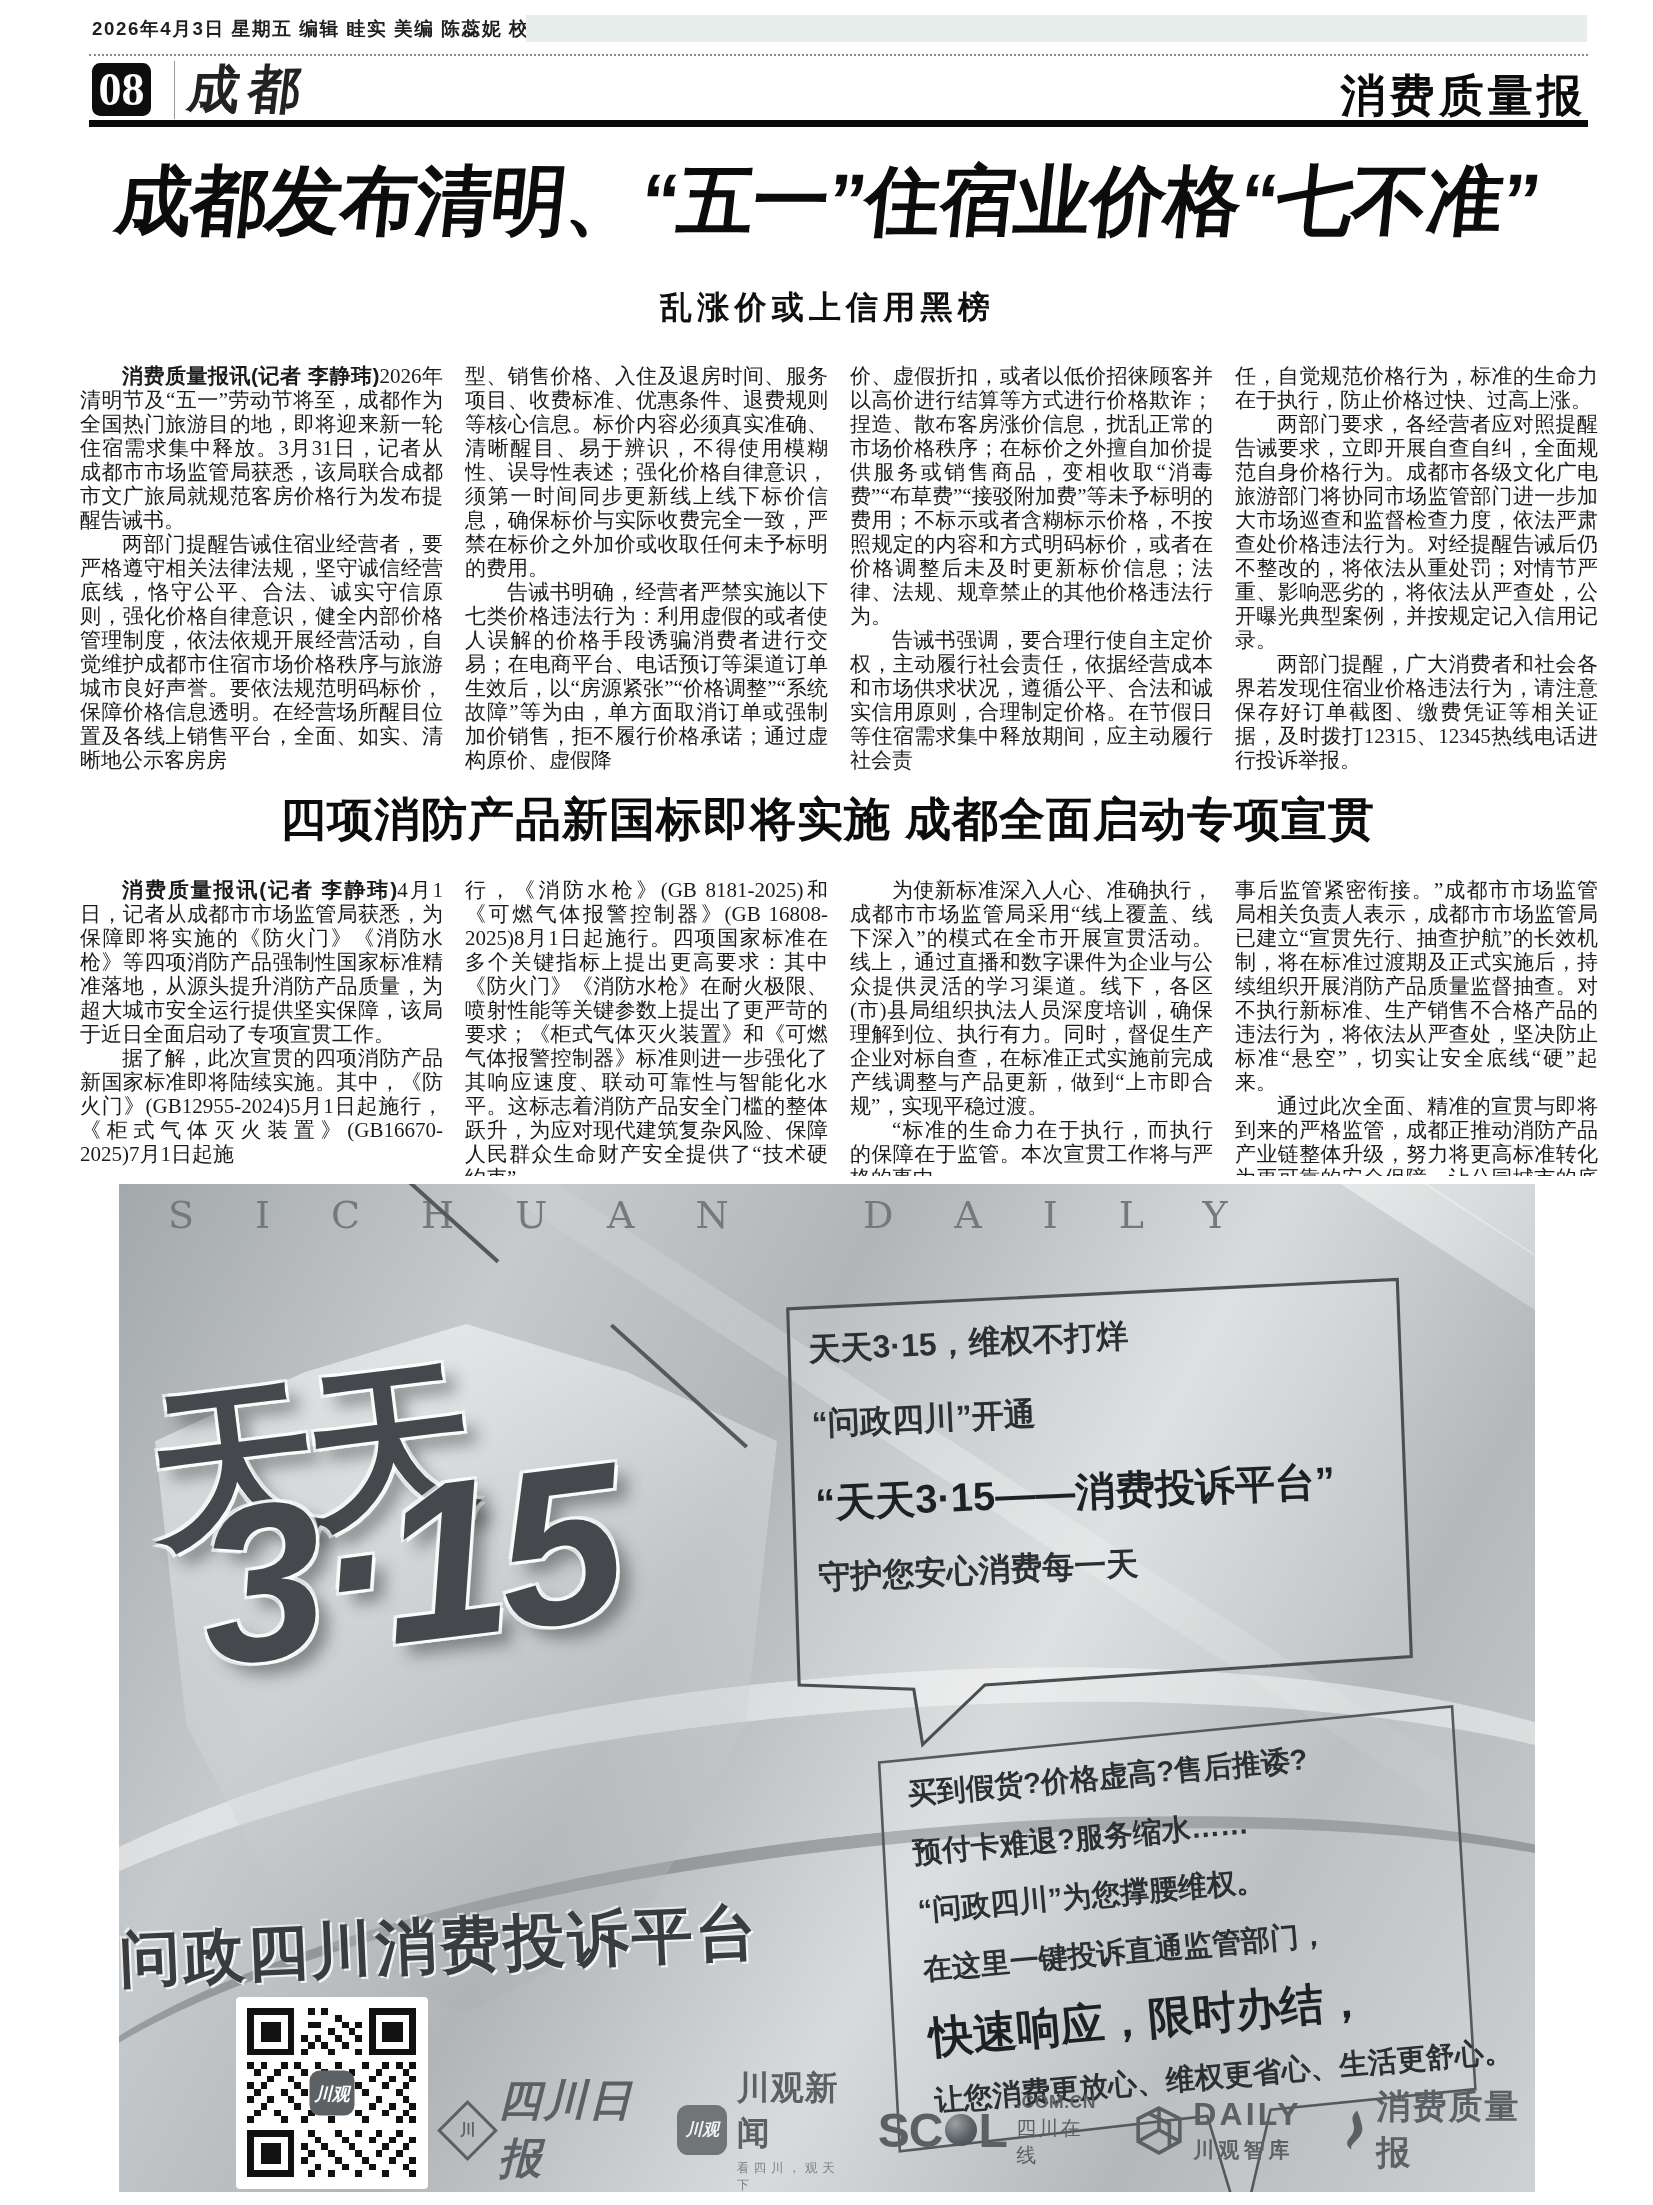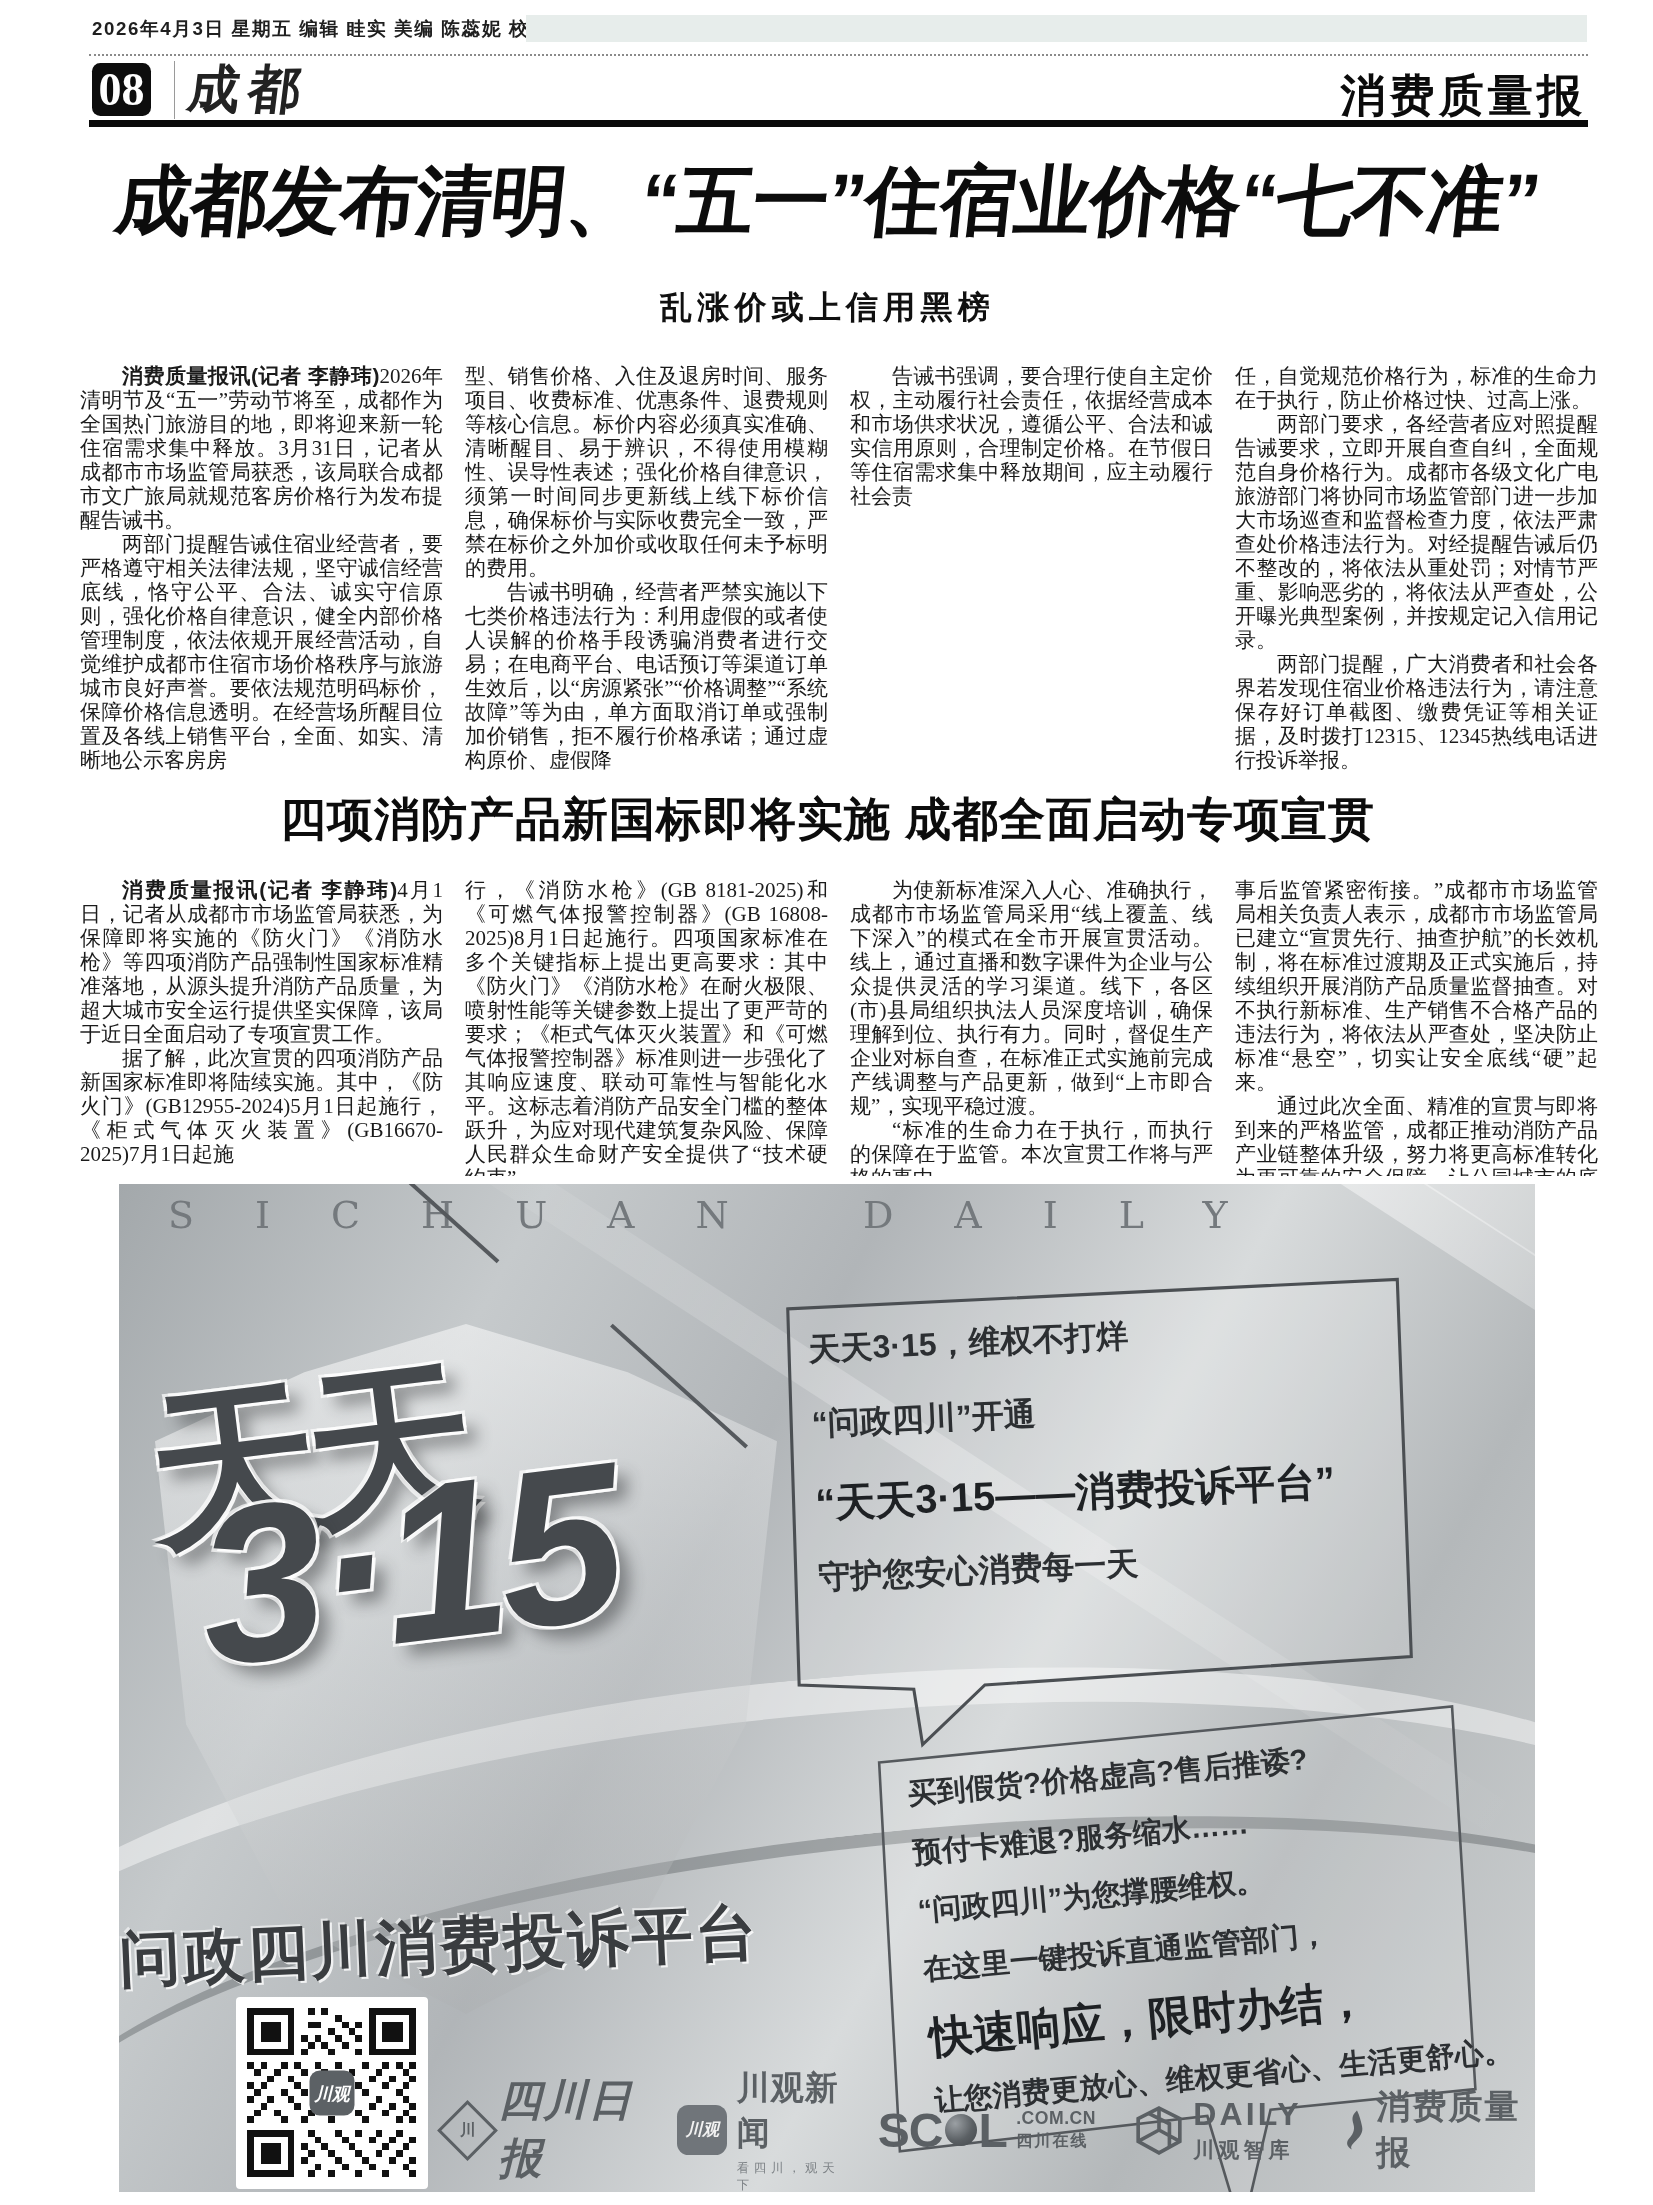--- a/index.html
+++ b/index.html
@@ -108,21 +108,21 @@
             display:flex;align-items:center;justify-content:center;color:#f2f2f2;
             font-size:16.6px;font-weight:bold;font-style:italic;}
   .cgn-main{font-size:33px;font-weight:900;font-family:"Liberation Serif",serif;letter-spacing:1px;}
   .cgn-tag{font-size:12.4px;letter-spacing:4.7px;color:#7d8286;margin-top:4.1px;}
   .scol-row{display:flex;align-items:center;}
   .scol-word{font-size:48px;font-weight:900;letter-spacing:-1px;}
   .scol-ball{width:32px;height:32px;border-radius:50%;flex:none;margin:0 2.1px;
              background:radial-gradient(circle at 32% 30%,#9ba0a4 0%,#5b6064 55%,#43474b 100%);}
   .scol-right{display:flex;flex-direction:column;margin-left:0;}
   .scol-domain{font-size:17.6px;font-weight:800;letter-spacing:0.5px;}
-  .scol-cn{font-size:16px;font-weight:700;letter-spacing:2.1px;margin-top:2.1px;}
+  .scol-cn{font-size:20px;font-weight:400;letter-spacing:2.1px;margin-top:2.1px;}
   .cgtt-col{display:flex;flex-direction:column;}
   .cgtt-word{font-size:32px;font-weight:900;letter-spacing:3.1px;font-family:"Liberation Sans",sans-serif;}
   .cgtt-cn{font-size:21px;font-weight:800;letter-spacing:4.1px;margin-top:3.1px;}
   .cqn-text{font-size:34px;font-weight:900;letter-spacing:2.1px;}
 </style>
 </head>
 <body>
 
 <div class="page">
 
@@ -140,20 +140,21 @@
 
   <div class="col a1col c1">
     <p><b class="lead">消费质量报讯(记者 李静玮)</b><span>2026年清明节及“五一”劳动节将至，成都作为全国热门旅游目的地，即将迎来新一轮住宿需求集中释放。3月31日，记者从成都市市场监管局获悉，该局联合成都市文广旅局就规范客房价格行为发布提醒告诫书。</span></p>
     <p>两部门提醒告诫住宿业经营者，要严格遵守相关法律法规，坚守诚信经营底线，恪守公平、合法、诚实守信原则，强化价格自律意识，健全内部价格管理制度，依法依规开展经营活动，自觉维护成都市住宿市场价格秩序与旅游城市良好声誉。要依法规范明码标价，保障价格信息透明。在经营场所醒目位置及各线上销售平台，全面、如实、清晰地公示客房房</p>
   </div>
   <div class="col a1col c2">
     <p class="noind">型、销售价格、入住及退房时间、服务项目、收费标准、优惠条件、退费规则等核心信息。标价内容必须真实准确、清晰醒目、易于辨识，不得使用模糊性、误导性表述；强化价格自律意识，须第一时间同步更新线上线下标价信息，确保标价与实际收费完全一致，严禁在标价之外加价或收取任何未予标明的费用。</p>
     <p>告诫书明确，经营者严禁实施以下七类价格违法行为：利用虚假的或者使人误解的价格手段诱骗消费者进行交易；在电商平台、电话预订等渠道订单生效后，以“房源紧张”“价格调整”“系统故障”等为由，单方面取消订单或强制加价销售，拒不履行价格承诺；通过虚构原价、虚假降</p>
   </div>
   <div class="col a1col c3">
+    <p class="noind">价、虚假折扣，或者以低价招徕顾客并以高价进行结算等方式进行价格欺诈；捏造、散布客房涨价信息，扰乱正常的市场价格秩序；在标价之外擅自加价提供服务或销售商品，变相收取“消毒费”“布草费”“接驳附加费”等未予标明的费用；不标示或者含糊标示价格，不按照规定的内容和方式明码标价，或者在价格调整后未及时更新标价信息；法律、法规、规章禁止的其他价格违法行为。</p>
     <p>告诫书强调，要合理行使自主定价权，主动履行社会责任，依据经营成本和市场供求状况，遵循公平、合法和诚实信用原则，合理制定价格。在节假日等住宿需求集中释放期间，应主动履行社会责</p>
   </div>
   <div class="col a1col c4">
     <p class="noind">任，自觉规范价格行为，标准的生命力在于执行，防止价格过快、过高上涨。</p>
     <p>两部门要求，各经营者应对照提醒告诫要求，立即开展自查自纠，全面规范自身价格行为。成都市各级文化广电旅游部门将协同市场监管部门进一步加大市场巡查和监督检查力度，依法严肃查处价格违法行为。对经提醒告诫后仍不整改的，将依法从重处罚；对情节严重、影响恶劣的，将依法从严查处，公开曝光典型案例，并按规定记入信用记录。</p>
     <p>两部门提醒，广大消费者和社会各界若发现住宿业价格违法行为，请注意保存好订单截图、缴费凭证等相关证据，及时拨打12315、12345热线电话进行投诉举报。</p>
   </div>
 
   <div class="a2-headline">四项消防产品新国标即将实施 成都全面启动专项宣贯</div>
 

